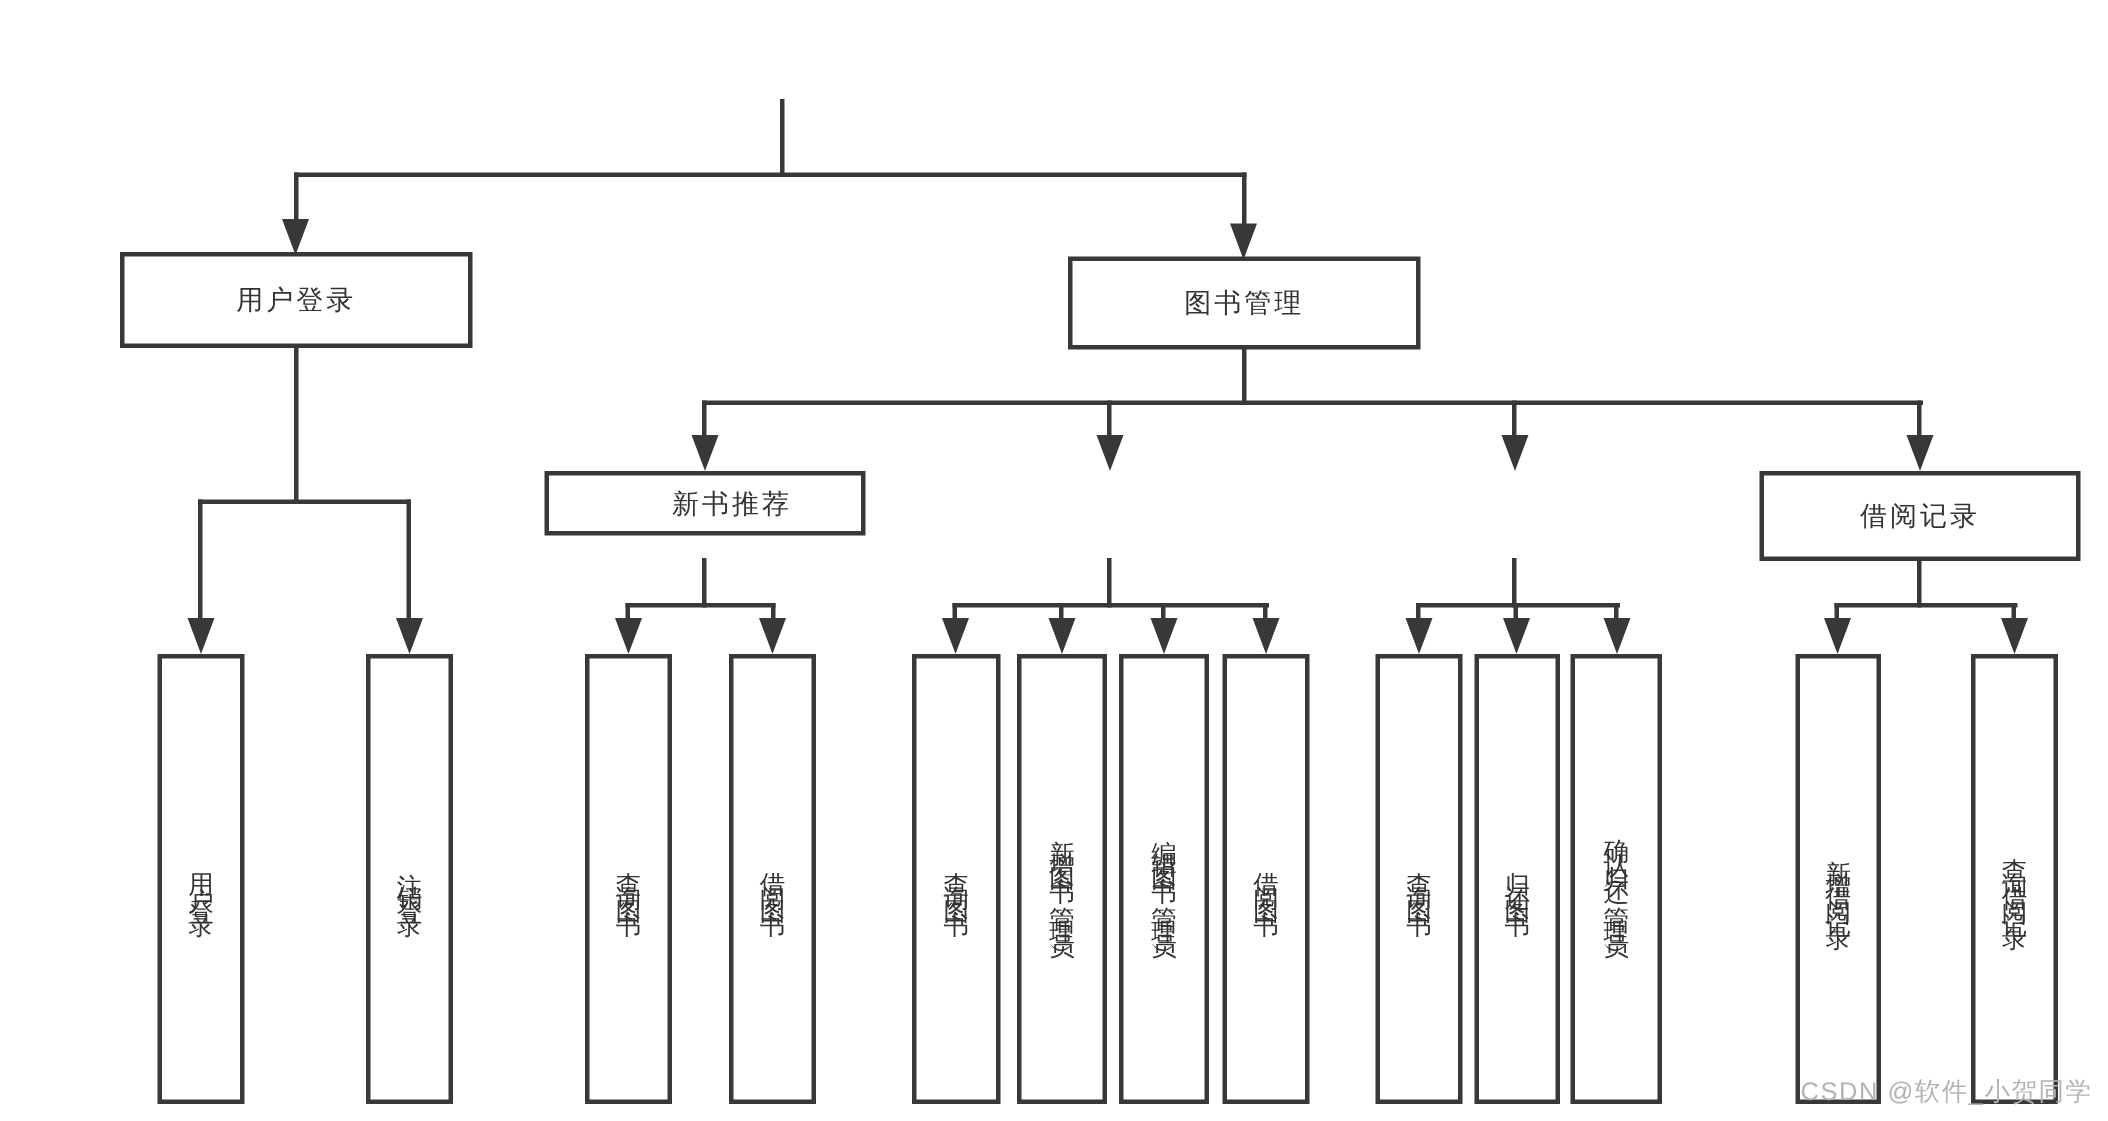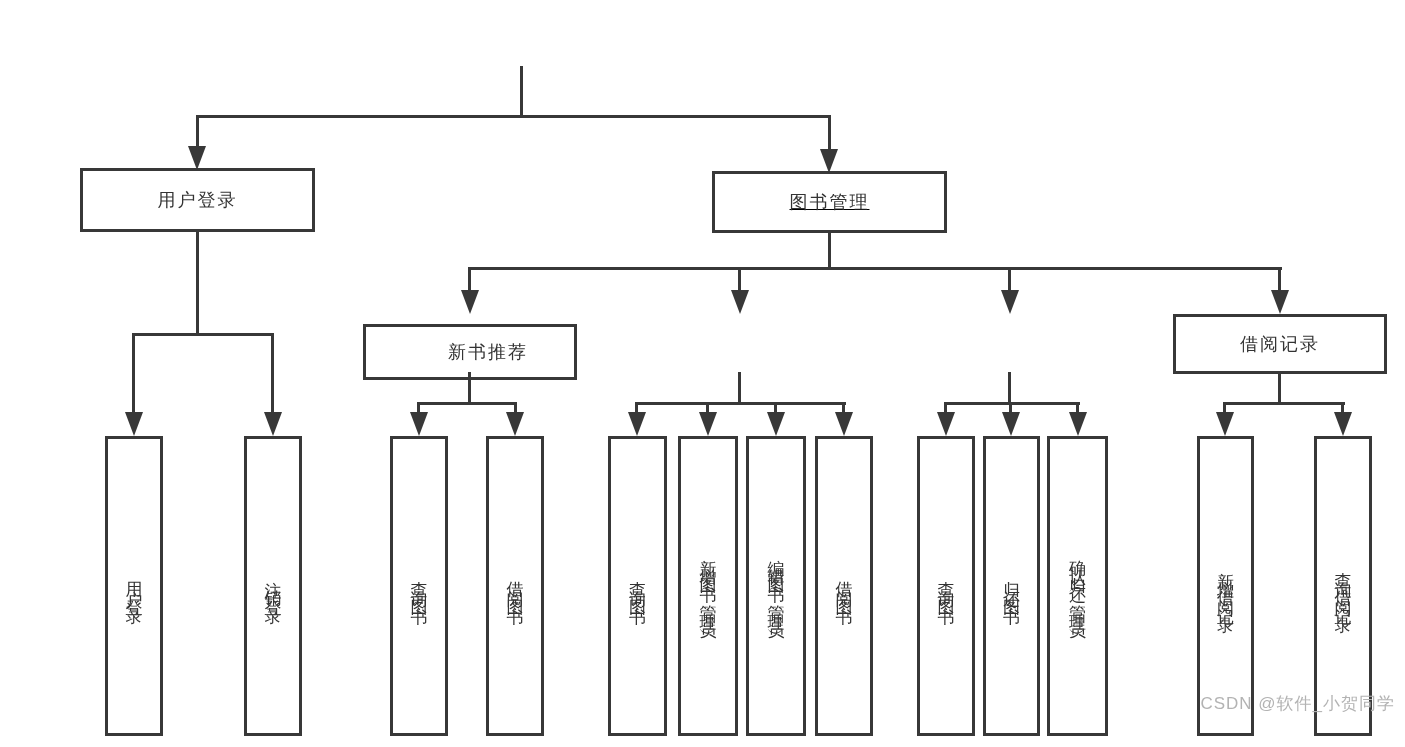--- a/index.html
+++ b/index.html
@@ -16,38 +16,38 @@
     writing-mode:vertical-rl;text-orientation:mixed;
     font-size:17px;color:#333333;letter-spacing:9px;line-height:1;
   }
   .line{position:absolute;background:#383838;}
   .arrow{
     position:absolute;width:0;height:0;
     border-left:9px solid transparent;border-right:9px solid transparent;
     border-top:24px solid #383838;
   }
   .watermark{
-    position:absolute;right:10px;top:692px;font-size:17px;color:#b3b3b3;
+    position:absolute;right:10px;top:716px;font-size:17px;color:#b3b3b3;
     letter-spacing:1px;white-space:nowrap;
   }
 </style>
 </head>
 <body>
 
 <div class="canvas">
 
 
   <div class="box hbox" style="left:80px;top:168px;width:235px;height:64px;">
     <span>用户登录</span>
   </div>
-  <div class="box hbox" style="left:712px;top:171px;width:235px;height:62px;text-decoration:underline;">
+  <div class="box hbox" style="left:712px;top:171px;width:235px;height:62px;">
     <span>图书管理</span>
   </div>
 
-  <div class="box hbox" style="left:363px;top:324px;width:214px;height:56px;padding-left:36px;">
+  <div class="box hbox" style="left:363px;top:314px;width:214px;height:43px;padding-left:36px;">
     <span>新书推荐</span>
   </div>
   <div class="box hbox" style="left:1173px;top:314px;width:214px;height:60px;">
     <span>借阅记录</span>
   </div>
 
   <div class="box vbox" style="left:105px;top:436px;width:58px;height:300px;">
     <span>用户登录</span>
   </div>
   <div class="box vbox" style="left:244px;top:436px;width:58px;height:300px;">

